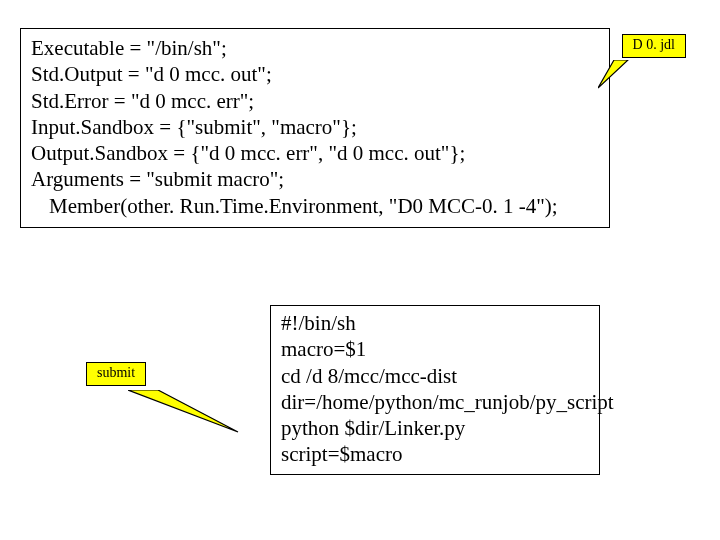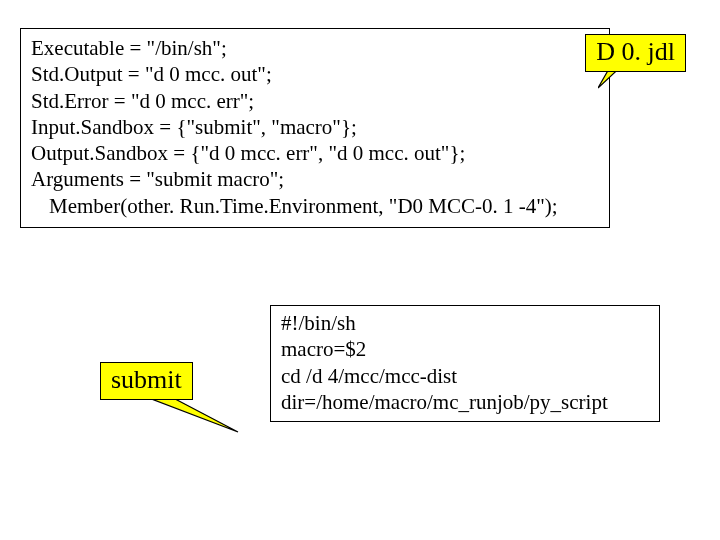--- a/index.html
+++ b/index.html
@@ -24,35 +24,35 @@
     top: 28px;
     width: 590px;
     padding: 6px 10px 8px 10px;
     line-height: 1.25;
   }
   .label {
     position: absolute;
     background: #ffff00;
     border: 1.5px solid #000;
     padding: 2px 10px 4px 10px;
-    font-size: 26px;
+    font-size: 14px;
     z-index: 5;
   }
   .label-jdl {
     right: 34px;
     top: 34px;
   }
   .label-submit {
-    left: 100px;
+    left: 86px;
     top: 362px;
   }
   .script-box {
     left: 270px;
     top: 305px;
-    width: 390px;
+    width: 330px;
     padding: 4px 10px 6px 10px;
     line-height: 1.25;
   }
   .indent {
     padding-left: 18px;
     display: inline-block;
   }
   
   .pointer {
     position: absolute;
@@ -79,16 +79,17 @@
 </div>
 
 <div class="label label-submit">submit</div>
 
 <svg class="pointer" style="left:128px; top:390px;" width="120" height="60">
   <polygon points="0,0 30,0 110,42" fill="#ffff00" stroke="#000" stroke-width="1.2"></polygon>
 </svg>
 
 <div class="box script-box">
   <div>#!/bin/sh</div>
-  <div>macro=$2</div>
-  <div>cd /d 4/mcc/mcc-dist</div>
-  <div>dir=/home/macro/mc_runjob/py_script</div>
+  <div>macro=$1</div>
+  <div>cd /d 8/mcc/mcc-dist</div>
+  <div>dir=/home/python/mc_runjob/py_script</div>
+  <div>python $dir/Linker.py script=$macro</div>
 </div>
 
 </body></html>

